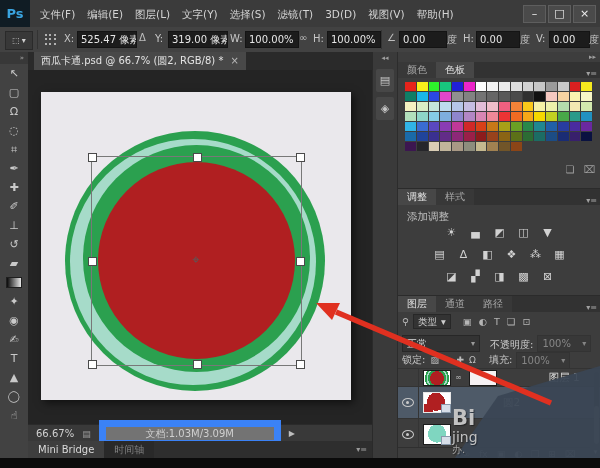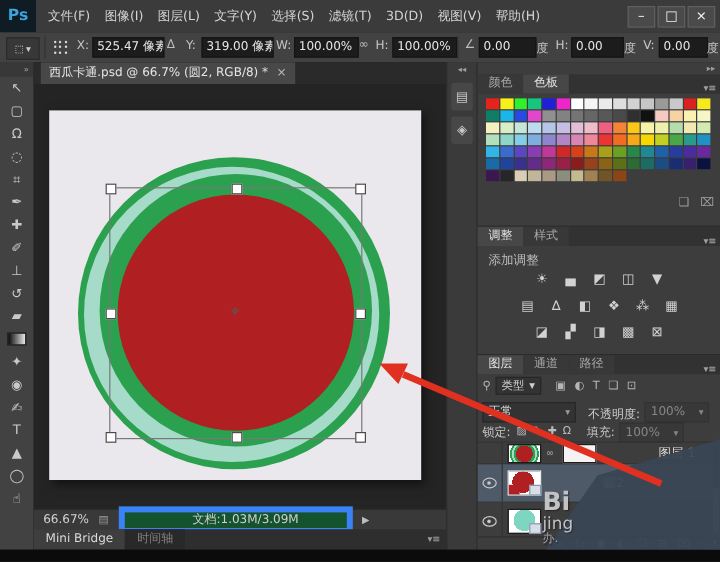--- a/index.html
+++ b/index.html
@@ -37,21 +37,21 @@
   .circle{position:absolute;border-radius:50%;}
   #transformbox{left:50px;top:64px;width:209px;height:208px;border:1px solid #787878;}
   .th{position:absolute;width:7px;height:7px;background:#ffffff;border:1px solid #4a4a4a;}
   .th.nw{left:-4px;top:-4px}.th.n{left:50%;margin-left:-4px;top:-4px}.th.ne{right:-4px;top:-4px}
   .th.w{left:-4px;top:50%;margin-top:-4px}.th.e{right:-4px;top:50%;margin-top:-4px}
   .th.sw{left:-4px;bottom:-4px}.th.s{left:50%;margin-left:-4px;bottom:-4px}.th.se{right:-4px;bottom:-4px}
   #centermark{left:147px;top:160px;width:16px;height:16px;color:#5a5a5a;font-size:13px;line-height:16px;text-align:center;}
   #statusbar{left:0;top:372px;width:344px;height:17px;background:#393939;border-top:1px solid #2a2a2a;display:flex;align-items:center;font-size:10px;color:#d2d2d2;}
   #zoomfield{padding:0 8px;}
   #status-icon{color:#9a9a9a;font-size:9px;margin-right:8px;}
-  #docinfo{background:#14532d;border:5px solid #3b82f6;height:13px;line-height:13px;width:168px;text-align:center;color:#cfcfcf;padding-left:17px;}
+  #docinfo{background:#737373;border:7px solid #3b82f6;height:13px;line-height:13px;width:168px;text-align:center;color:#cfcfcf;}
   #status-expand{margin-left:8px;color:#bdbdbd;font-size:8px;}
   #minibridge{left:0;top:389px;width:344px;height:17px;background:#2e2e2e;display:flex;align-items:center;}
   .mbtab{padding:0 10px;height:17px;line-height:17px;font-size:10px;}
   .mbtab.on{background:#3e3e3e;color:#dadada;}
   .mbtab.off{background:#292929;color:#7e7e7e;}
   #mb-menu{margin-left:auto;margin-right:5px;color:#9a9a9a;font-size:8px;}
   
   #dock{left:372px;top:52px;width:228px;height:406px;background:#3d3d3d;border-left:1px solid #2a2a2a;}
   #iconstrip{position:absolute;left:0;top:0;width:24px;height:406px;background:#3a3a3a;border-right:1px solid #2c2c2c;}
   #strip-collapse{text-align:center;font-size:7px;color:#9e9e9e;line-height:12px;}
@@ -116,21 +116,21 @@
 </style>
 </head>
 <body>
 
 <div id="app">
 
   <div class="abs" id="menubar">
     <div id="pslogo">Ps</div>
     <div id="menu-items">
         <span class="menu-item">文件(F)</span>
-        <span class="menu-item">图像(I)</span>
+        <span class="menu-item">编辑(E)</span>
         <span class="menu-item">图层(L)</span>
         <span class="menu-item">文字(Y)</span>
         <span class="menu-item">选择(S)</span>
         <span class="menu-item">滤镜(T)</span>
         <span class="menu-item">3D(D)</span>
         <span class="menu-item">视图(V)</span>
         <span class="menu-item">帮助(H)</span>
       </div>
     <div id="wincontrols">
         <span class="winbtn">–</span>

